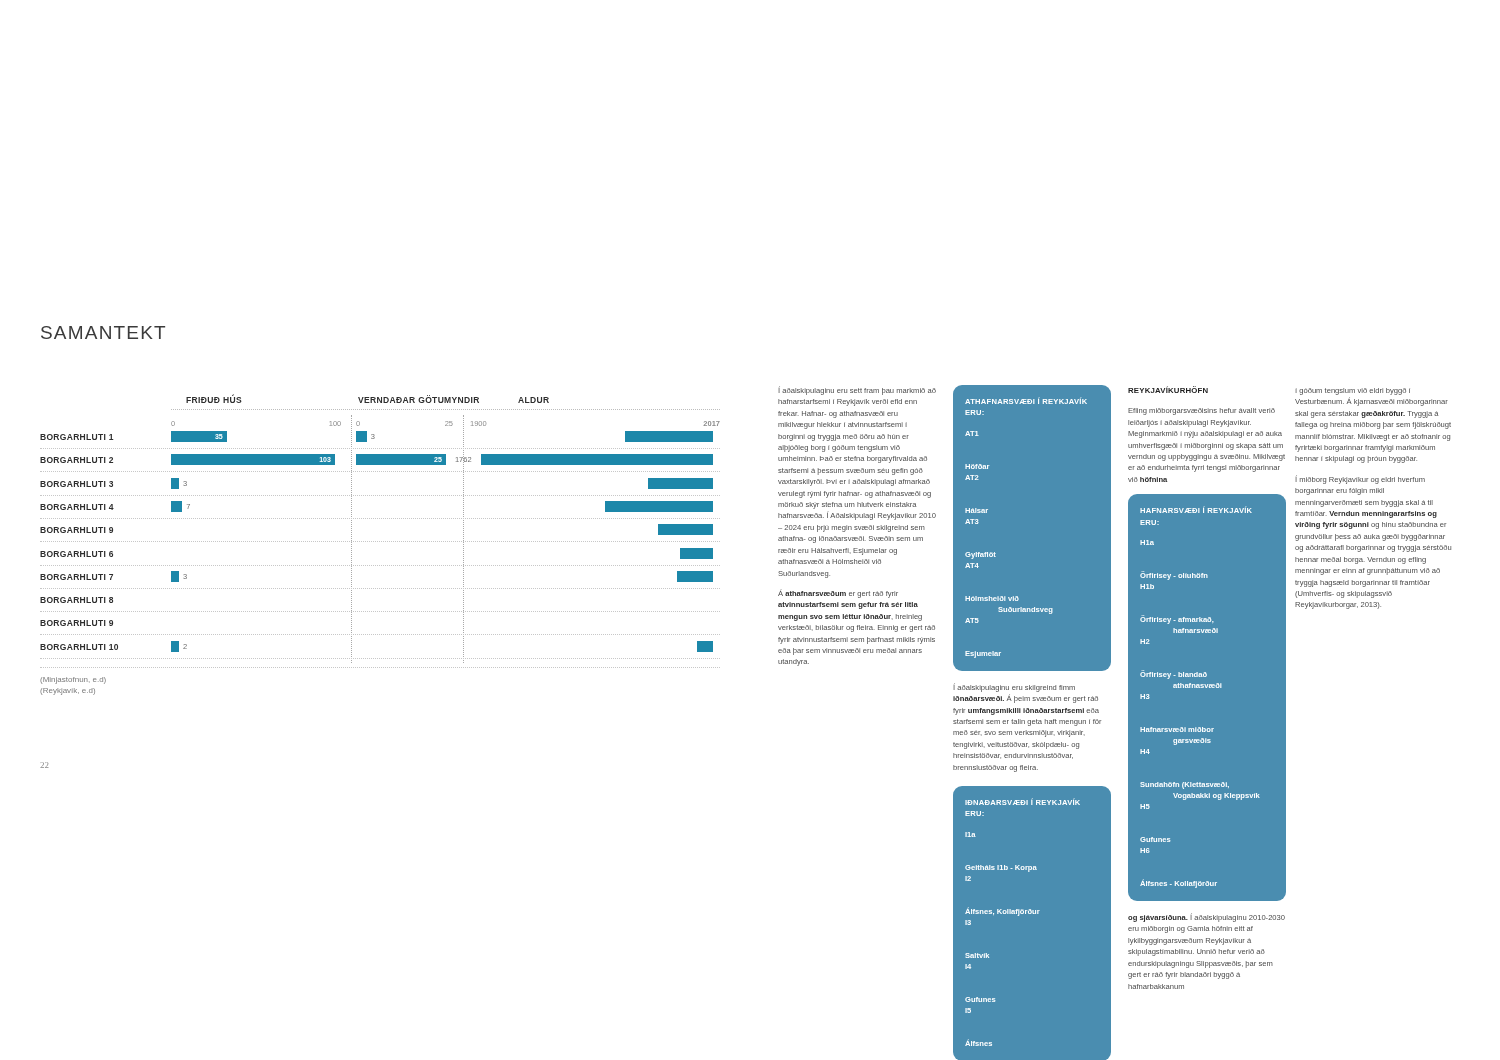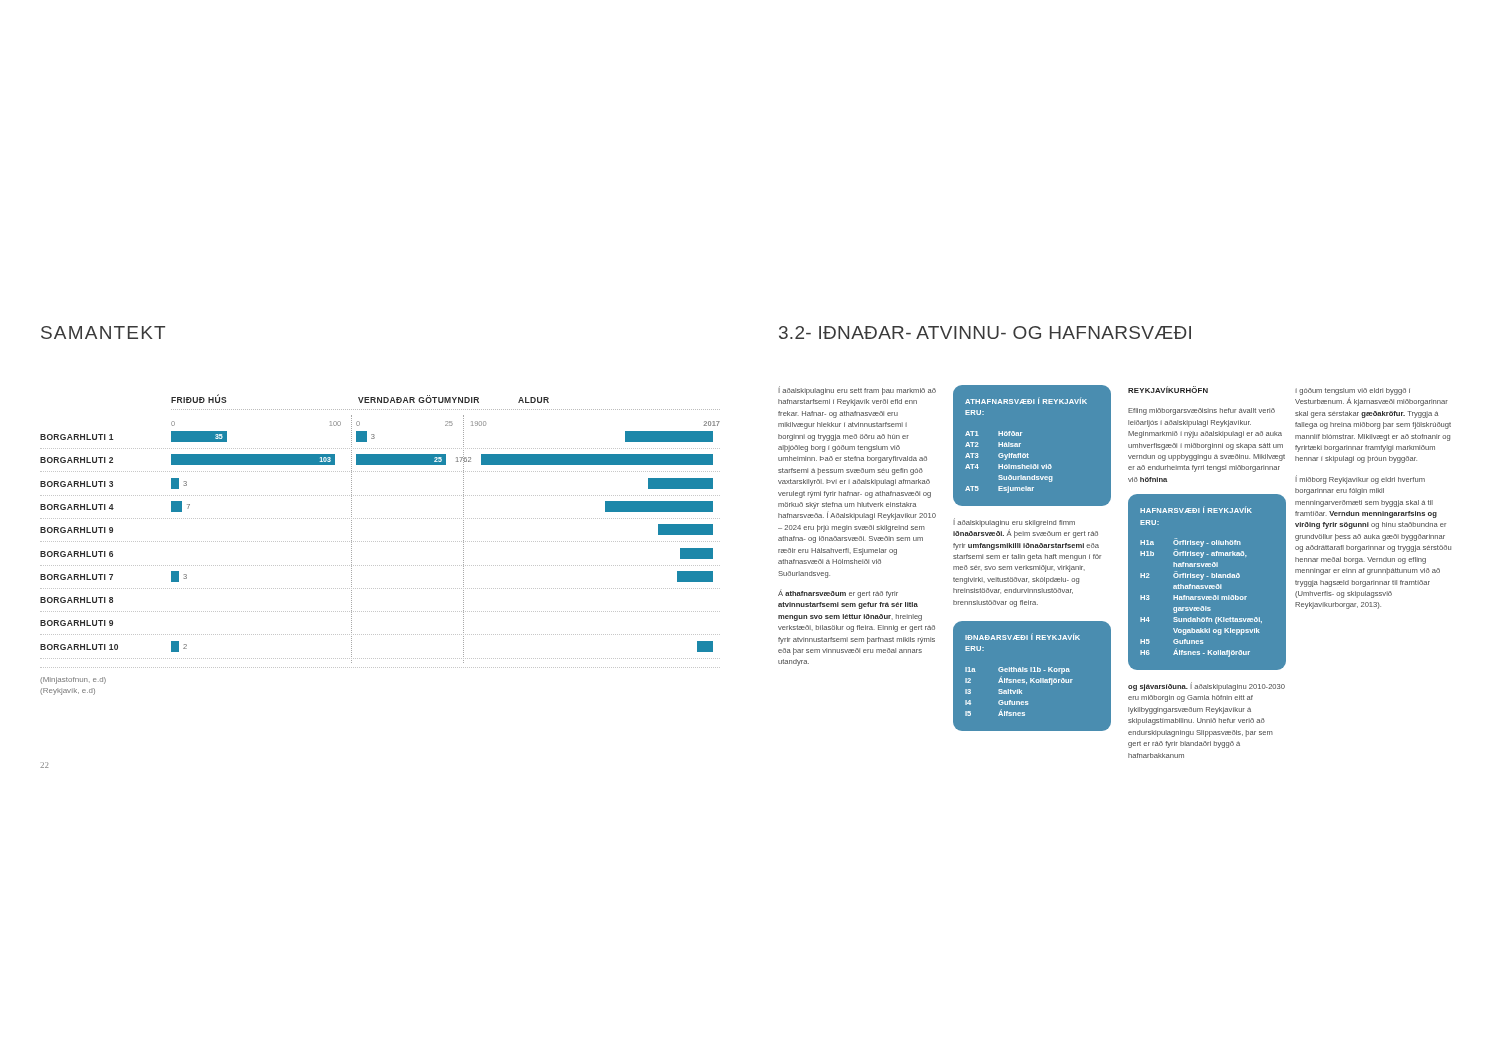--- a/index.html
+++ b/index.html
@@ -162,36 +162,37 @@
     letter-spacing: 0.25px;
     margin-bottom: 9px;
     color: #ffffff;
   }
   .bb-row {
     display: flex;
     font-size: 7.6px;
     font-weight: bold;
     line-height: 11px;
     color: #ffffff;
+    flex-direction: column;
   }
   .bb-code { width: 33px; flex: 0 0 33px; }
   .bb-name { flex: 1; }
   .bb-cont { padding-left: 33px; font-size:7.6px; font-weight:bold; line-height:11px; }
 </style>
 </head>
 <body>
 
 <div id="spread">
 
   <div id="left-page">
 
     <div class="page-title">SAMANTEKT</div>
 
     <div id="chart">
-        <div class="col-header" style="left: 131px;">FRIÐUÐ HÚS</div>
+        <div class="col-header" style="left: 146px;">FRIÐUÐ HÚS</div>
         <div class="col-header" style="left: 318px;">VERNDAÐAR GÖTUMYNDIR</div>
         <div class="col-header" style="left: 478px;">ALDUR</div>
         <div class="header-rule" style="left: 131px; width: 549px;"></div>
         <div class="axis-lab" style="left: 131px;">0</div>
         <div class="axis-lab" style="left: 284px; text-align: center; width: 22px;">100</div>
         <div class="axis-lab" style="left: 316px;">0</div>
         <div class="axis-lab" style="left: 391px; text-align: right; width: 22px;">25</div>
         <div class="axis-lab" style="left: 430px;">1900</div>
         <div class="axis-lab" style="left: 658px; text-align: right; width: 22px; font-weight: bold;">2017</div>
         <div class="vdiv" style="left: 311px;"></div>
@@ -247,21 +248,20 @@
     <div class="source-note" id="source-note" style="top: 674px;">
         <div>(Minjastofnun, e.d)</div>
         <div>(Reykjavík, e.d)</div>
       </div>
 
     <div class="page-num" id="page-num-left">22</div>
   </div>
 
   <div id="right-page">
 
-    <div class="section-title">3.2- IÐNAÐAR- ATVINNU- OG HAFNARSVÆÐI</div>
 
     <div class="txtcol" id="txtcol-1">
       <p>Í aðalskipulaginu eru sett fram þau markmið að hafnarstarfsemi í Reykjavík verði efld enn frekar. Hafnar- og athafnasvæði eru mikilvægur hlekkur í atvinnustarfsemi í borginni og tryggja með öðru að hún er alþjóðleg borg í góðum tengslum við umheiminn. Það er stefna borgaryfirvalda að starfsemi á þessum svæðum séu gefin góð vaxtarskilyrði. Því er í aðalskipulagi afmarkað verulegt rými fyrir hafnar- og athafnasvæði og mörkuð skýr stefna um hlutverk einstakra hafnarsvæða. Í Aðalskipulagi Reykjavíkur 2010 – 2024 eru þrjú megin svæði skilgreind sem athafna- og iðnaðarsvæði. Svæðin sem um ræðir eru Hálsahverfi, Esjumelar og athafnasvæði á Hólmsheiði við Suðurlandsveg.</p>
       <p><span>Á </span><b>athafnarsvæðum</b><span> er gert ráð fyrir </span><b>atvinnustarfsemi sem gefur frá sér litla mengun svo sem léttur iðnaður</b><span>, hreinleg verkstæði, bílasölur og fleira. Einnig er gert ráð fyrir atvinnustarfsemi sem þarfnast mikils rýmis eða þar sem vinnusvæði eru meðal annars utandyra.</span></p>
     </div>
 
     <div class="txtcol" id="txtcol-2">
       <div class="bluebox">
         <div class="bb-title">ATHAFNARSVÆÐI Í REYKJAVÍK ERU:</div>
         <div id="box1-list">

